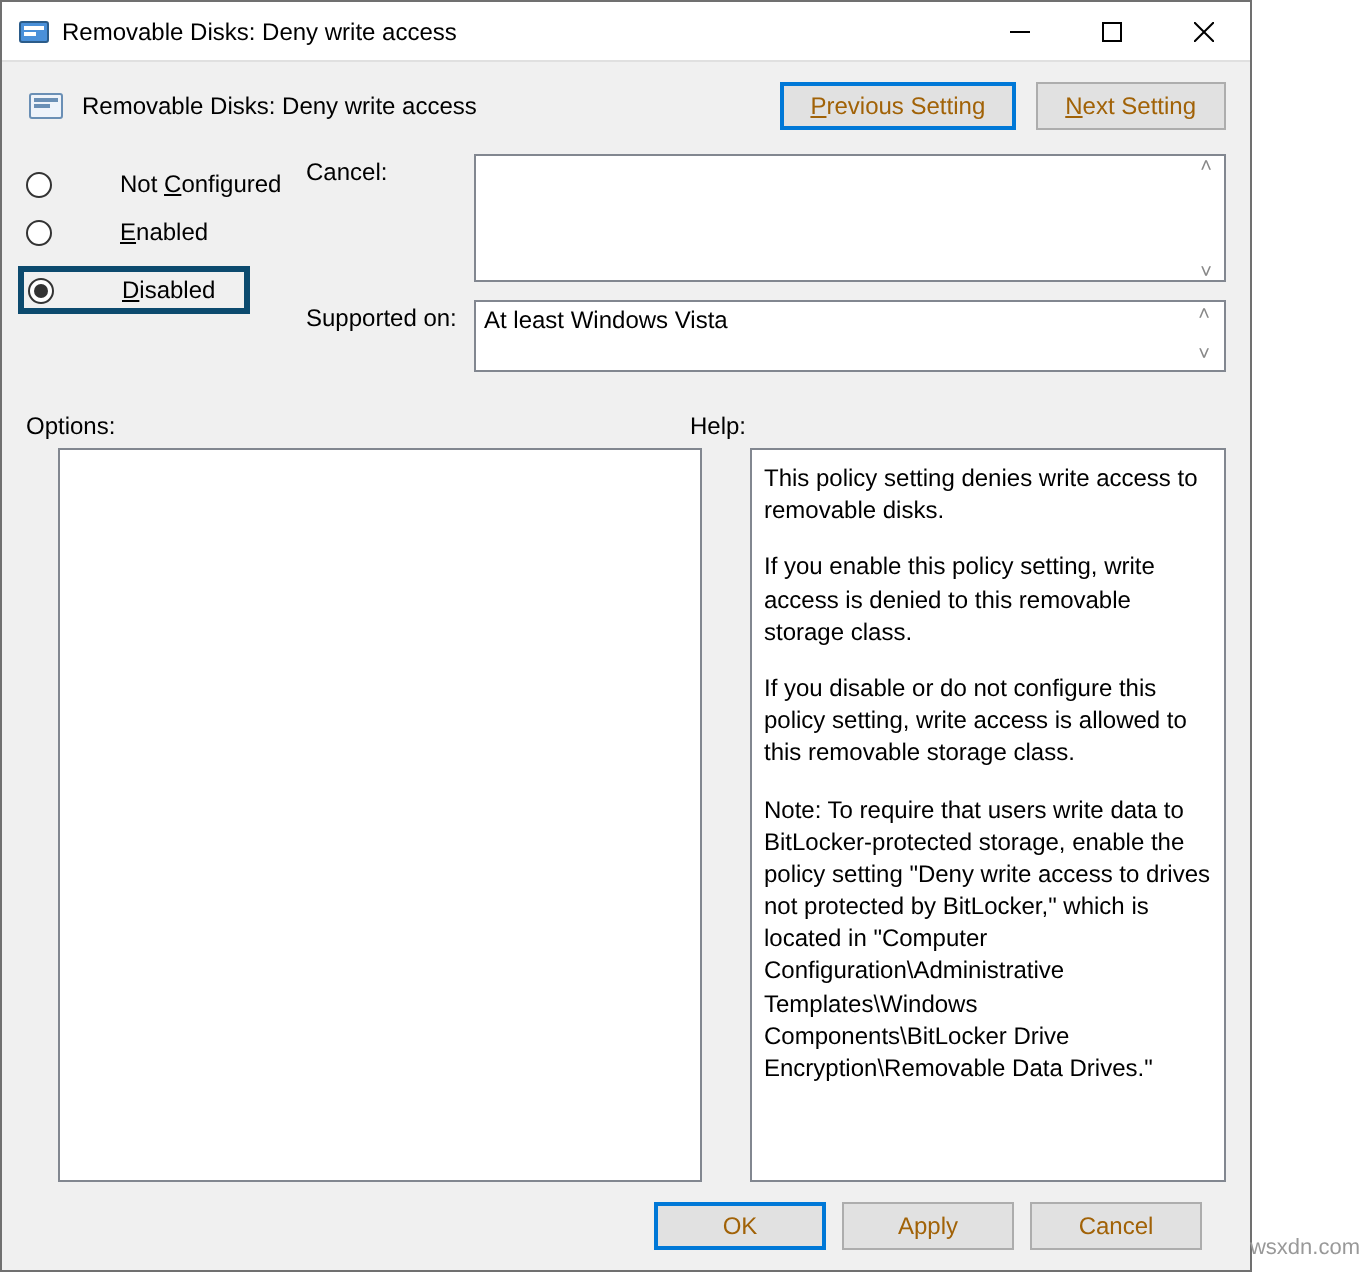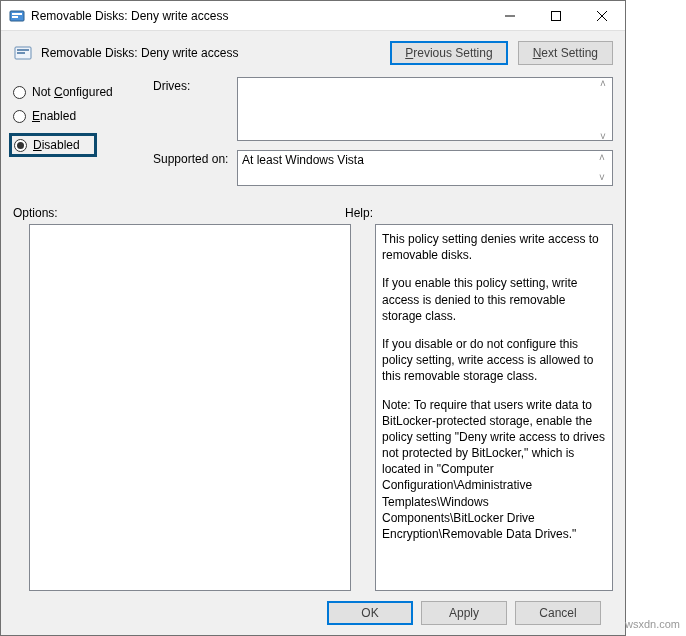--- a/index.html
+++ b/index.html
@@ -6,27 +6,27 @@
 body { margin: 0; background: #fff; }
 .window { width: 626px; height: 636px; background: #f0f0f0; border: 1px solid #707070; display: flex; flex-direction: column; }
 .titlebar { height: 30px; background: #fff; display: flex; align-items: center; border-bottom: 1px solid #e0e0e0; }
 .titlebar .ticon { width: 16px; height: 16px; margin: 0 6px 0 8px; }
 .titlebar .title { flex: 1; color: #000; }
 .tbtn { width: 46px; height: 30px; display: flex; align-items: center; justify-content: center; color: #333; }
 .header { display: flex; align-items: center; padding: 10px 12px 4px 12px; }
 .header .hicon { width: 20px; height: 20px; margin-right: 8px; }
 .header .htitle { flex: 1; color: #000; }
 .navbtns { display: flex; gap: 10px; margin-left: auto; }
-button.win { background: #e1e1e1; border: 1px solid #adadad; padding: 4px 14px; min-width: 86px; color:#404040; cursor:pointer; }
+button.win { background: #e1e1e1; border: 1px solid #adadad; padding: 4px 14px; min-width: 86px; color:#a16207; cursor:pointer; }
 button.win.active { border: 2px solid #0078d7; padding: 3px 13px; }
 button.win .ul { text-decoration: underline; }
 .body { padding: 8px 12px 0 12px; display: flex; flex-direction: column; flex:1; min-height:0; }
 .toprow { display: flex; }
 .radios { width: 140px; padding-top: 8px; }
-.radio { display: flex; align-items: center; margin-bottom: 10px; cursor:pointer; }
+.radio { display: flex; align-items: center; margin-bottom: 10px; cursor:pointer;gap:28px; }
 .radio .bubble { width: 13px; height: 13px; border: 1px solid #333; border-radius: 50%; margin-right: 6px; display:flex; align-items:center; justify-content:center; background:#fff; }
 .radio.checked .bubble::after { content:""; width:7px; height:7px; background:#333; border-radius:50%; }
 .radio .lbl .ul { text-decoration: underline; }
 .highlight { border: 3px solid #0c4a6e; display:inline-flex; padding: 2px 14px 2px 2px; margin-left:-4px; }
 .rightcol { flex:1; display:flex; flex-direction:column; }
 .fieldrow { display:flex; margin-bottom: 6px; }
 .fieldlabel { width: 84px; padding-top: 2px; color:#000; }
 .txtarea { flex:1; background:#fff; border:1px solid #828790; min-height: 64px; padding: 2px 4px; position:relative; resize:none; font-family:inherit; color:#000; }
 .readonly { background:#fff; border:1px solid #828790; min-height: 36px; padding: 2px 4px; flex:1; color:#000; position:relative; }
 .scrollhint { position:absolute; right:2px; top:2px; bottom:2px; width:16px; display:flex; flex-direction:column; justify-content:space-between; pointer-events:none; }
@@ -101,21 +101,21 @@
         </div>
         <span class="highlight">
           <div class="radio checked" style="margin-bottom:0">
             <span class="bubble"></span>
             <span class="lbl"><span class="ul">D</span><span>isabled</span></span>
           </div>
         </span>
       </div>
       <div class="rightcol">
         <div class="fieldrow">
-          <div class="fieldlabel">Drives:</div>
+          <div class="fieldlabel">Cancel:</div>
           <div style="flex:1; position:relative;">
             <textarea class="txtarea" style="width: 100%; height: 64px;"></textarea>
             <div class="scrollhint">
                 <span>˄</span>
                 <span>˅</span>
               </div>
           </div>
         </div>
         <div class="fieldrow">
           <div class="fieldlabel">Supported on:</div>

